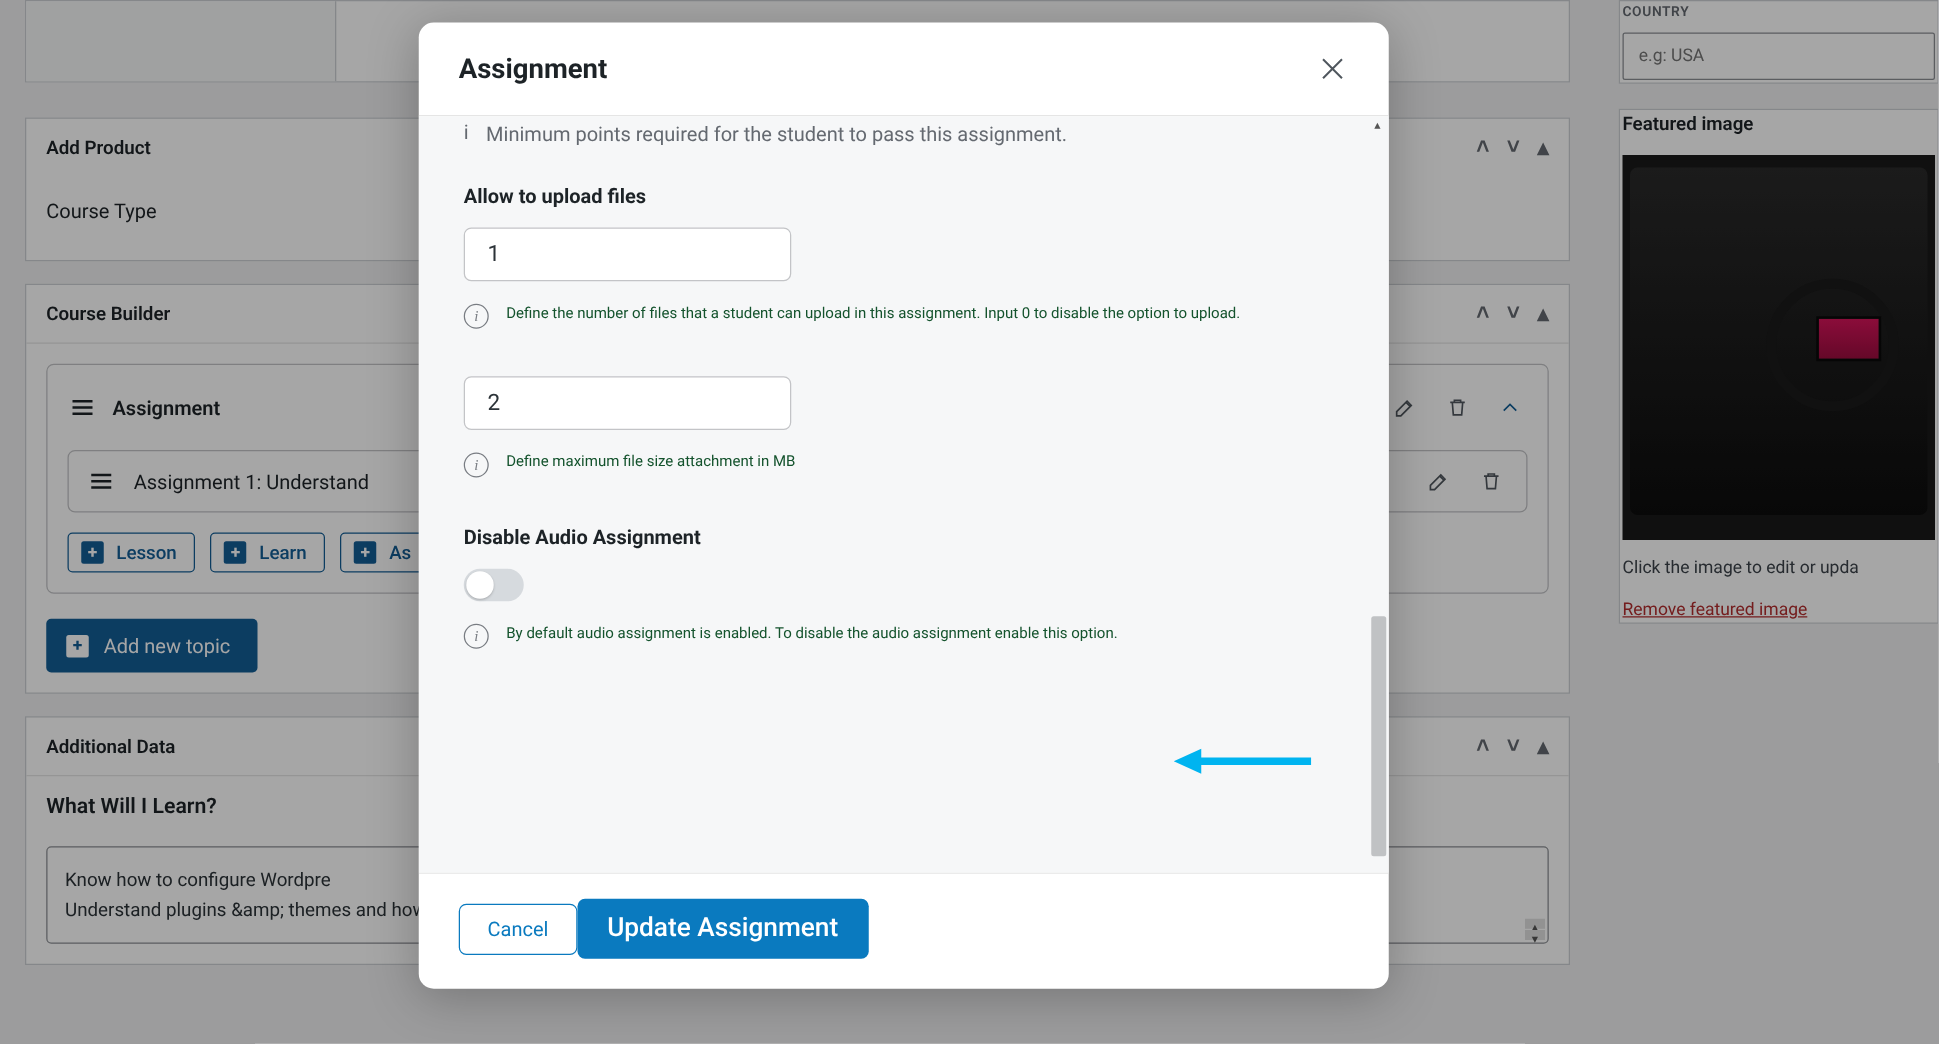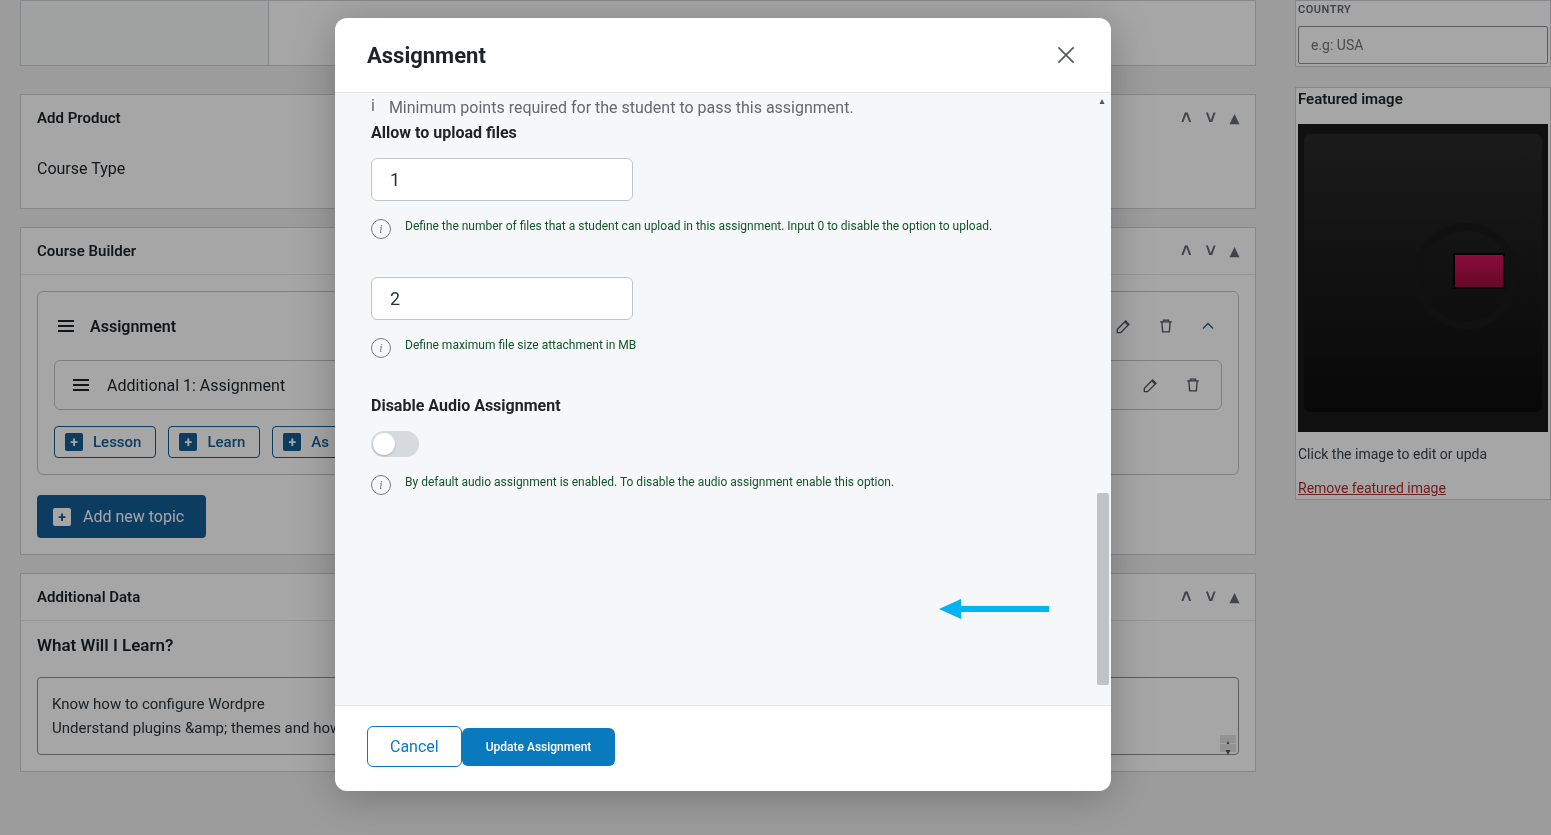--- a/index.html
+++ b/index.html
@@ -56,21 +56,21 @@
 .feat-remove { display:inline-block; margin-top:18px; color:#b32d2e; text-decoration:underline; font-size:14px; }
 
 
 .modal { position:absolute; z-index:10; left:335px; top:18px; width:776px; height:773px; background:#fff; border-radius:12px; box-shadow:0 6px 40px rgba(0,0,0,0.25); display:flex; flex-direction:column; overflow:hidden; }
 .modal-header { padding:24px 32px; display:flex; justify-content:space-between; align-items:center; border-bottom:1px solid #e5e5e5; }
 .modal-title { font-size:22px; font-weight:700; color:#1d2327; }
 .close-x { width:26px; height:26px; cursor:pointer; stroke:#50575e; stroke-width:1.5; fill:none; }
 
 .modal-body { flex:1; background:#f6f7f8; overflow:hidden; position:relative; padding:0 36px 28px; }
 .field-group { margin-top:38px; }
-.field-group.first { margin-top:30px; }
+.field-group.first { margin-top:54px; }
 .field-label { font-size:16px; font-weight:700; color:#1d2327; margin-bottom:16px; }
 .field-input { width:262px; padding:10px 18px; font-size:18px; color:#2c3338; border:1px solid #c3c4c7; border-radius:6px; background:#fff; }
 .helper { display:flex; gap:14px; margin-top:16px; align-items:flex-start; }
 .helper .i { flex:0 0 auto; width:20px; height:20px; border:1.5px solid #787c82; border-radius:50%; display:flex; align-items:center; justify-content:center; font-size:12px; font-style:italic; font-family:Georgia,serif; color:#787c82; margin-top:2px; }
 .helper-text { font-size:12px; color:#14532d; line-height:1.55; max-width:620px; }
 
 .body-top-clip { position:relative; height:0; }
 .body-top-clip .clip-inner { position:absolute; top:-2px; left:0; right:14px; height:26px; overflow:hidden; display:flex; gap:14px; align-items:flex-end; color:#646970; font-size:16px; }
 
 .toggle { width:48px; height:26px; background:#d6dade; border-radius:26px; position:relative; cursor:pointer; }
@@ -78,21 +78,21 @@
 
 .scrollbar { position:absolute; right:2px; top:0; bottom:0; width:14px; }
 .scroll-arrow { position:absolute; left:0; width:14px; height:14px; display:flex; align-items:center; justify-content:center; font-size:10px; color:#555; }
 .scroll-arrow.up { top:0; }
 .scroll-thumb { position:absolute; right:0; width:12px; top:400px; height:192px; background:#c0c2c4; border-radius:2px; }
 
 .arrow-annot { position:absolute; left:604px; top:504px; z-index:1; }
 
 .modal-footer { padding:20px 32px 24px; display:flex; align-items:center; border-top:1px solid #e5e5e5; }
 .btn-cancel { border:1.5px solid #0a7abf; color:#0a7abf; background:#fff; padding:10px 22px; font-size:16px; border-radius:6px; cursor:pointer; }
-.btn-update { background:#0a7abf; color:#fff; border:none; padding:12px 24px; font-size:12px; font-weight:500; border-radius:6px; cursor:pointer; }
+.btn-update { background:#0a7abf; color:#fff; border:none; padding:12px 24px; font-size:21px; font-weight:500; border-radius:6px; cursor:pointer; }
 
 
 .feat-img { position:relative; overflow:hidden; }
 .cam-body { position:absolute; inset:10px 6px 20px; background:linear-gradient(#2a2a2a,#0d0d0d); border-radius:6px; }
 .cam-sensor { position:absolute; left:62%; top:42%; width:52px; height:36px; background:linear-gradient(#d6145a,#9c0d3f); border:2px solid #0a0a0a; }
 .cam-mount { position:absolute; left:46%; top:32%; width:106px; height:106px; border:8px solid #1b1b1b; border-radius:50%; }
 </style>
 </head>
 <body>
 
@@ -153,21 +153,21 @@
             </div>
           </div>
 
           <div class="sub-item">
             <div class="sub-item-left">
               <span class="drag-icon">
                   <span></span>
                   <span></span>
                   <span></span>
                 </span>
-              <span>Additional 1: Assignment</span>
+              <span>Assignment 1: Understand</span>
             </div>
             <div class="row-actions">
               <svg class="icon-svg" viewBox="0 0 24 24">
                   <path d="M4 20h4l10-10-4-4L4 16v4z"></path>
                   <path d="M13 7l4 4"></path>
                 </svg>
               <svg class="icon-svg" viewBox="0 0 24 24">
                   <path d="M5 7h14M9 7V5h6v2M7 7l1 12h8l1-12"></path>
                 </svg>
             </div>

